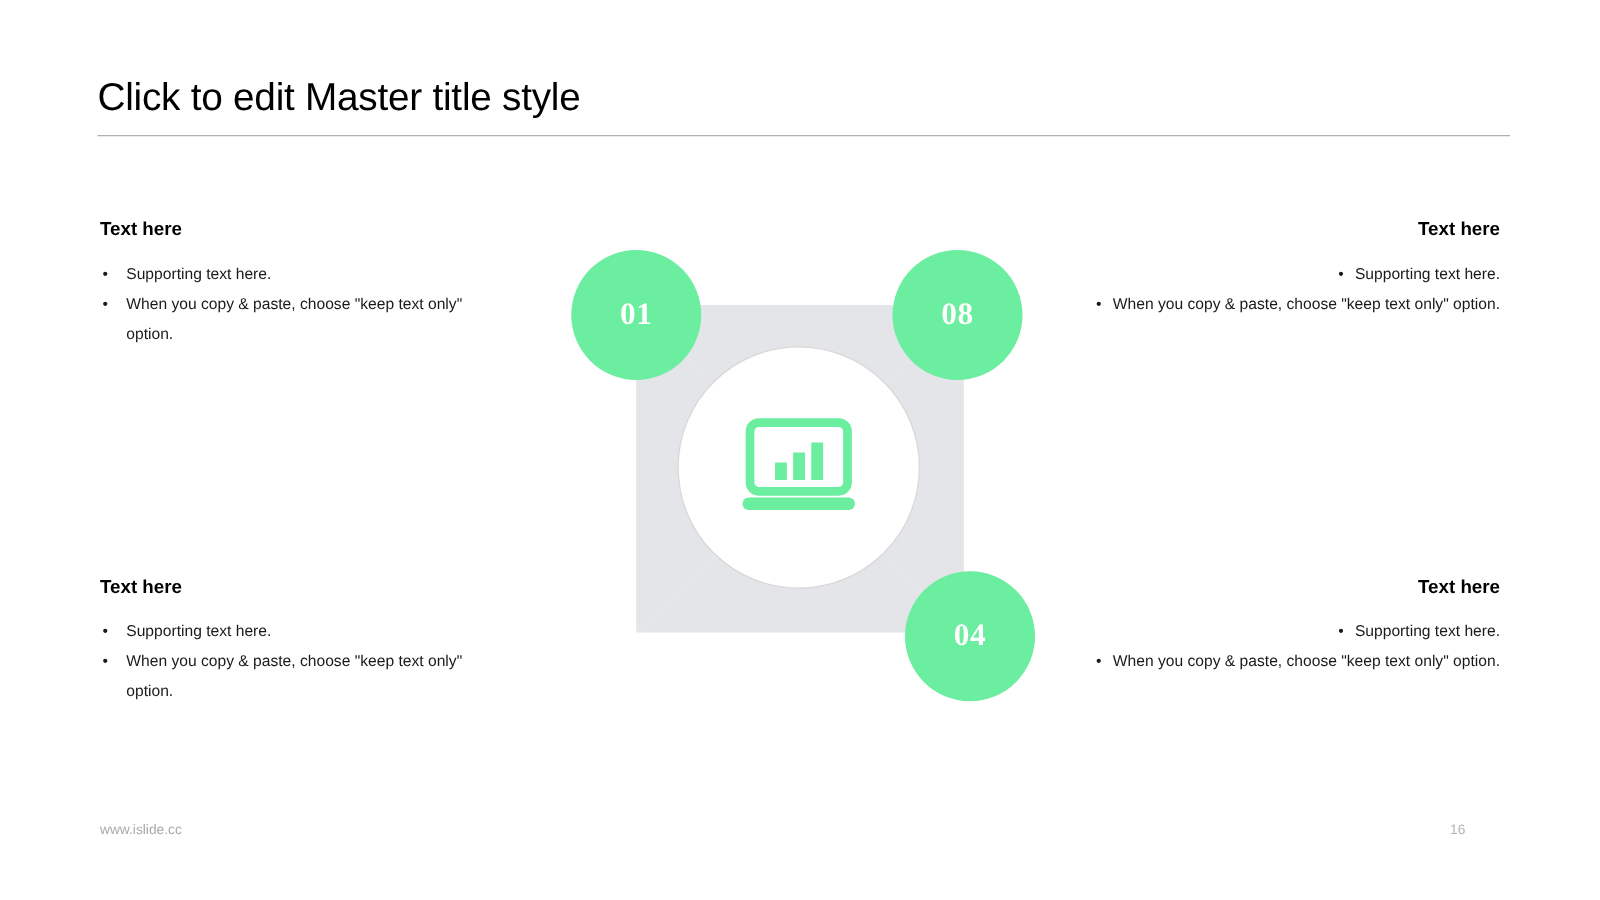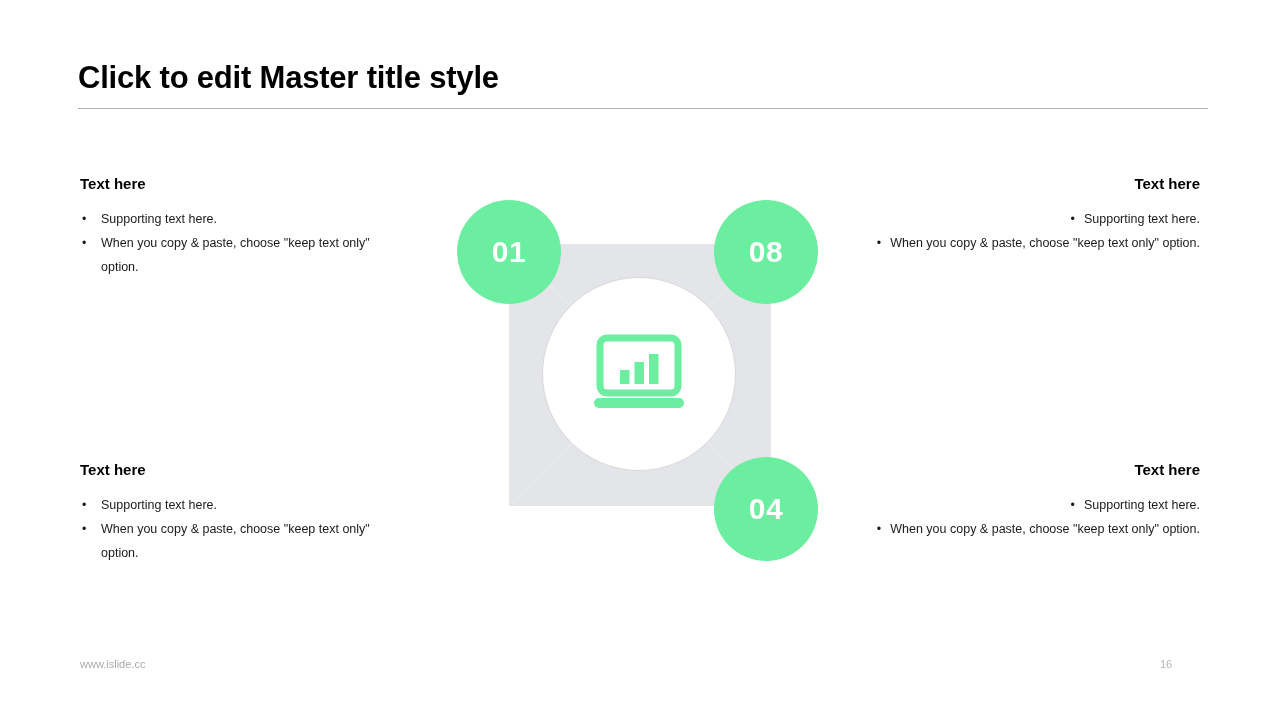--- a/index.html
+++ b/index.html
@@ -19,21 +19,21 @@
     background: #ffffff;
     overflow: hidden;
   }
 
   
   .title {
     position: absolute;
     left: 78px;
     top: 60px;
     font-size: 31px;
-    font-weight: bold;
+    font-weight: normal;
     color: #000000;
     letter-spacing: -0.2px;
     white-space: nowrap;
     text-align: right;
   }
   .title-rule {
     position: absolute;
     left: 78px;
     top: 108px;
     width: 1130px;
@@ -119,28 +119,29 @@
   .num-circle {
     position: absolute;
     width: 104px;
     height: 104px;
     border-radius: 50%;
     background: #6bee9f;
     display: flex;
     align-items: center;
     justify-content: center;
     color: #ffffff;
-    font-size: 30px;
+    font-size: 25px;
     font-weight: bold;
     letter-spacing: 0.5px;
+    font-family: Liberation Serif, serif;
   }
   .num-01 { left: 17px;  top: 25px;  }
   .num-02 { left: 274px; top: 25px;  }
   .num-03 { left: 17px;  top: 282px; }
-  .num-04 { left: 274px; top: 282px; text-align: center; }
+  .num-04 { left: 284px; top: 282px; text-align: center; }
 
   
   .footer-site {
     position: absolute;
     left: 80px;
     top: 658px;
     font-size: 11px;
     color: #aaaaaa;
   }
   .footer-page {

